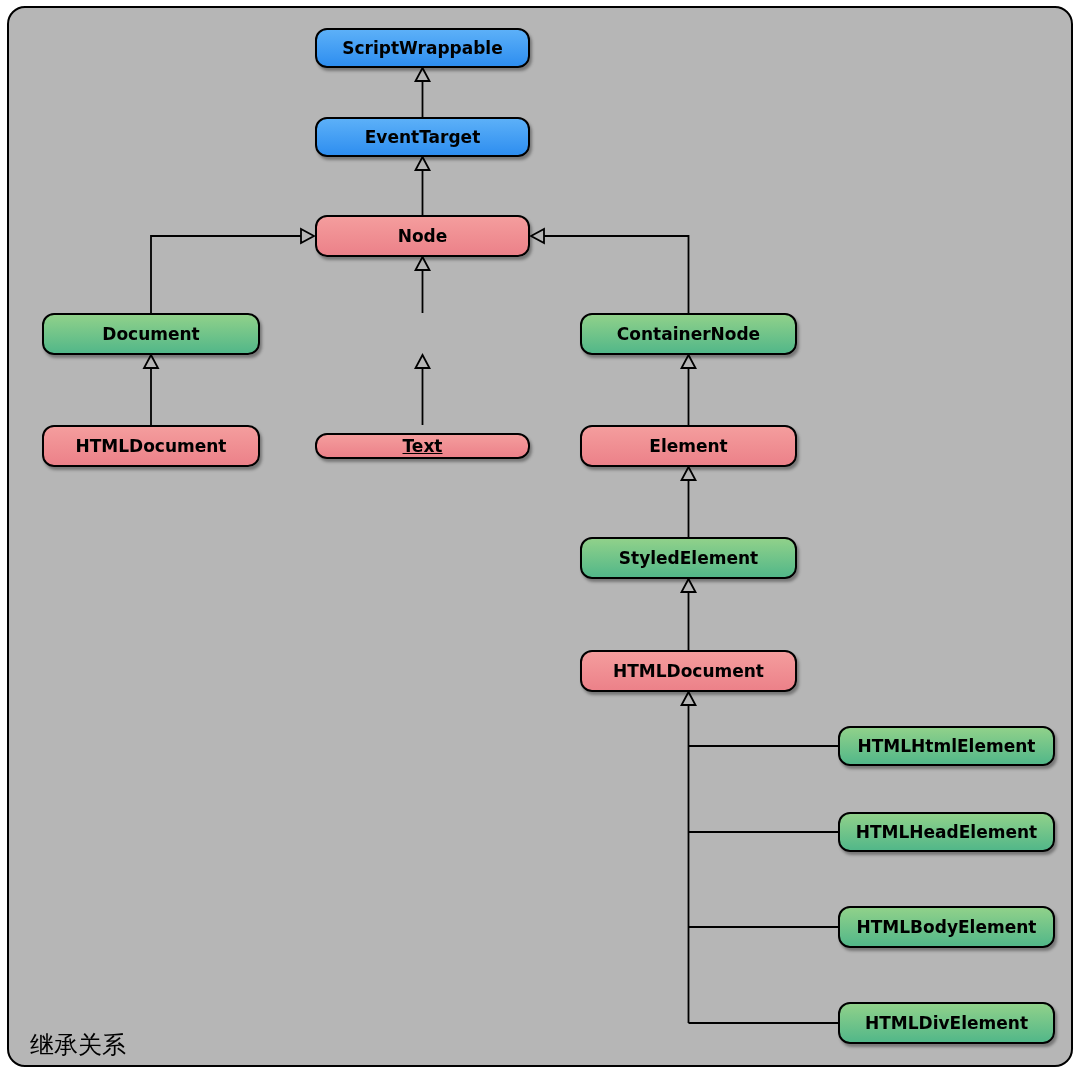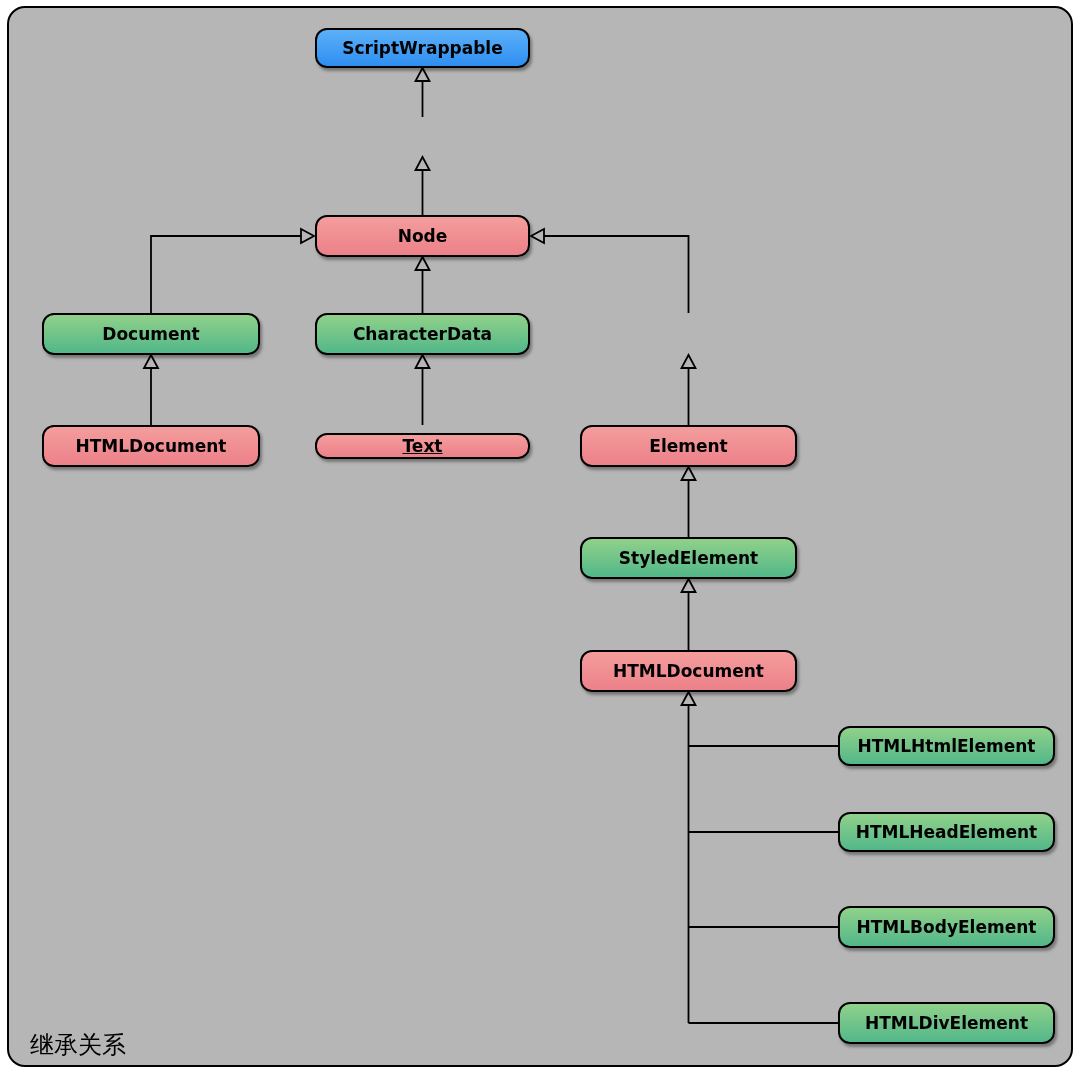--- a/index.html
+++ b/index.html
@@ -107,23 +107,24 @@
       <polygon points="151,355 144,368 158,368"></polygon>
       <polygon points="422.5,355 415.5,368 429.5,368"></polygon>
       <polygon points="688.5,355 681.5,368 695.5,368"></polygon>
       <polygon points="688.5,467 681.5,480 695.5,480"></polygon>
       <polygon points="688.5,579 681.5,592 695.5,592"></polygon>
       <polygon points="688.5,692 681.5,705 695.5,705"></polygon>
     </g>
   </svg>
 
   <div class="node c-blue n0">ScriptWrappable</div>
+  <div class="node c-blue n1">EventTarget</div>
   <div class="node c-red  n2">Node</div>
   <div class="node c-green n3">Document</div>
-  <div class="node c-green n4">CharacterData</div>
+  <div class="node c-green n5">ContainerNode</div>
   <div class="node c-red  n6">HTMLDocument</div>
   <div class="node c-red  n7">Text</div>
   <div class="node c-green n9">StyledElement</div>
   <div class="node c-red  n8">Element</div>
   <div class="node c-red  n10">HTMLDocument</div>
   <div class="node c-green n11">HTMLHtmlElement</div>
   <div class="node c-green n12">HTMLHeadElement</div>
   <div class="node c-green n13">HTMLBodyElement</div>
   <div class="node c-green n14">HTMLDivElement</div>
 

